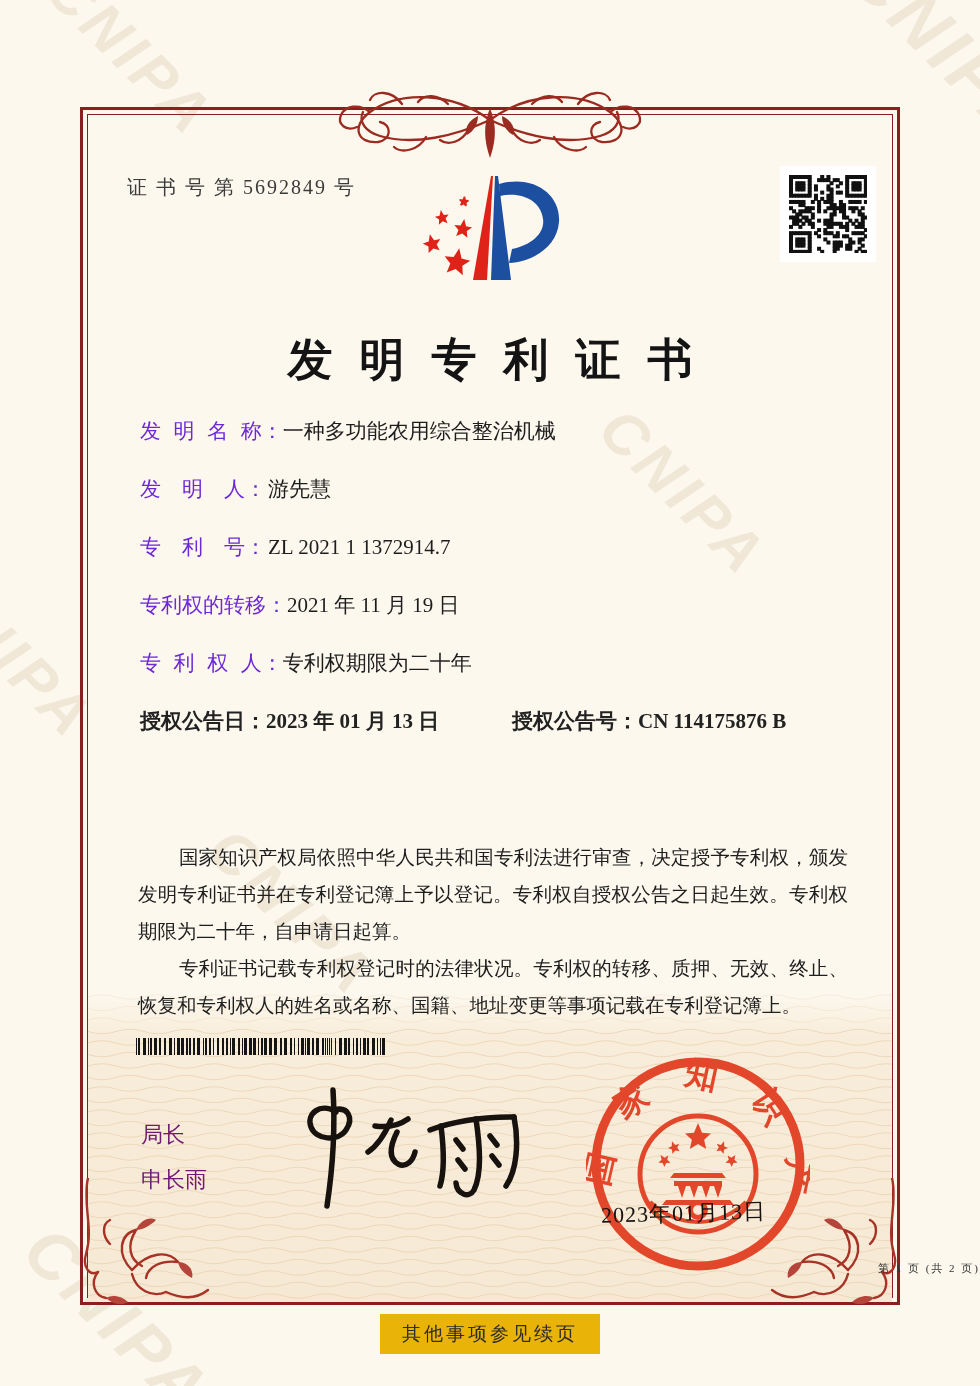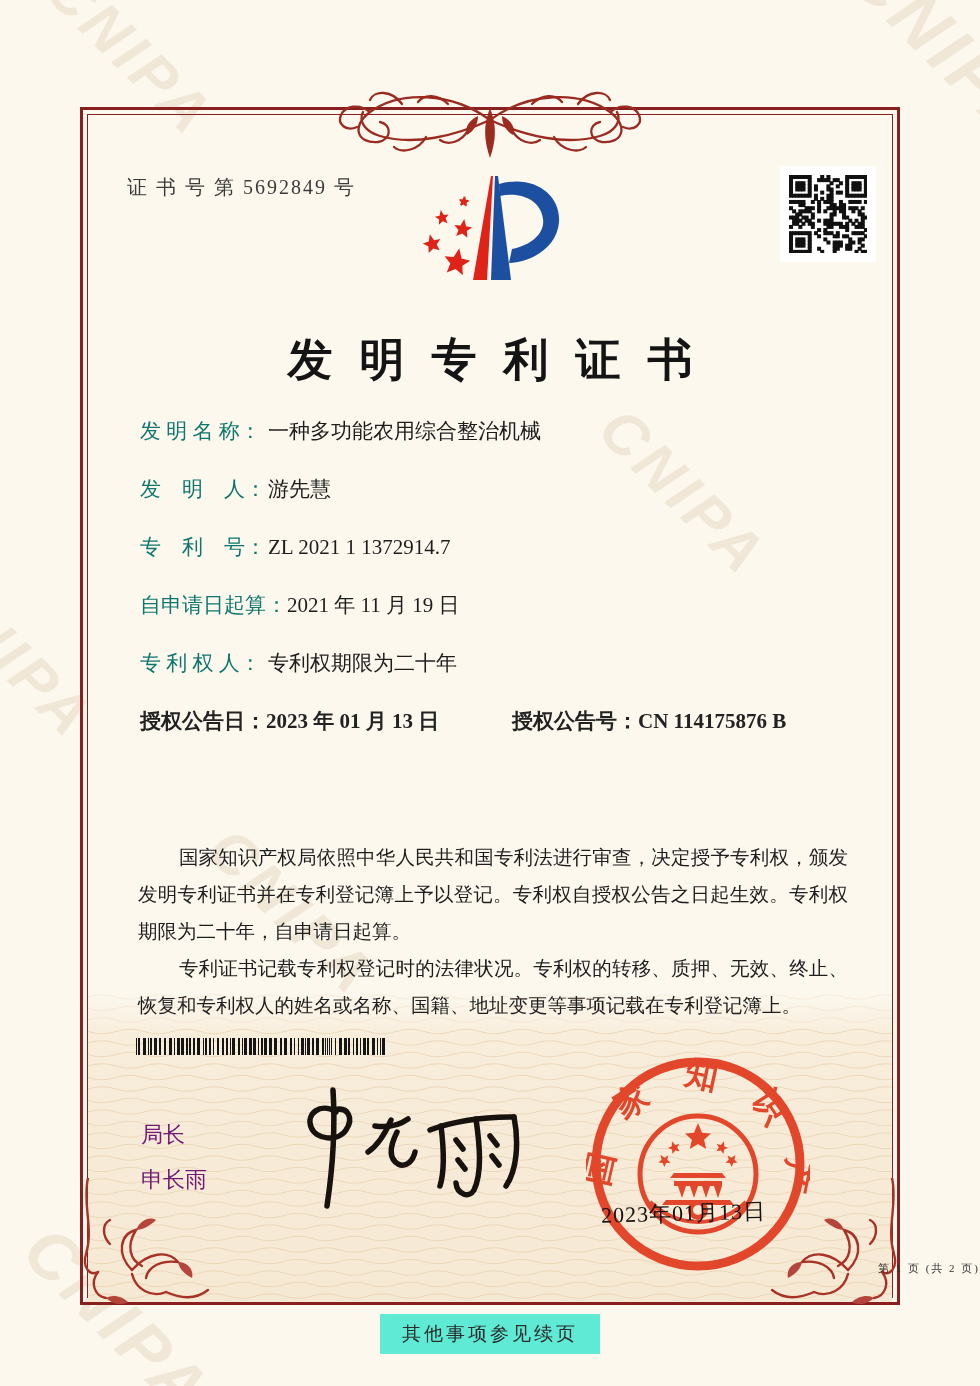--- a/index.html
+++ b/index.html
@@ -43,21 +43,21 @@
     background:#ffffff; display:flex; align-items:center; justify-content:center;
   }
   .title {
     position:absolute; left:0; top:298px; width:100%;
     text-align:center; font-size:45px; font-weight:bold; color:#141414;
     letter-spacing:27px; text-indent:27px; white-space:nowrap;margin-top:32px;
   }
   
   .fields { position:absolute; left:140px; top:417px; width:716px; font-size:21px; }
   .field-row { height:58px; white-space:nowrap; }
-  .f-label { display:inline-block; min-width:128px; color:#0f766e; }
+  .f-label { display:inline-block; min-width:128px; color:#6d28d9;font-family:Liberation Mono, monospace; }
   .f-value { color:#1d1d1d; }
   .grant-row { position:relative; height:58px; white-space:nowrap;font-weight:bold; }
   .grant-right { position:absolute; left:372px; top:0;text-align:center; }
   
   .paras {
     position:absolute; left:138px; top:806px; width:710px;
     font-size:19.5px; line-height:37px; color:#1e1e1e; text-align:justify;margin-top:33px;
   }
   .paras p { margin:0; text-indent:2.1em; }
   
@@ -77,21 +77,21 @@
     position:absolute; left:601px; top:1198px; width:210px;
     font-size:22px; letter-spacing:1px; color:#17120e;
     transform:rotate(-1.5deg); white-space:nowrap;
   }
   .page-num {
     position:absolute; left:0; top:1261px; width:100%;
     text-align:right; font-size:11px; color:#333; letter-spacing:2px;
   }
   .continuation-wrap { position:absolute; left:0; top:1314px; width:100%; text-align:center; }
   .continuation {
-    display:inline-block; background:#5eead4; padding:7px 22px;
+    display:inline-block; background:#eab308; padding:7px 22px;
     font-size:19px; letter-spacing:3px; color:#2c2c2c;
   }
   .orn { position:absolute; pointer-events:none; }
 </style>
 </head>
 <body>
 
 <div class="page">
 
   <div class="wm" style="left:130px; top:52px;">CNIPA</div>
@@ -503,21 +503,21 @@
     <div class="field-row">
       <span class="f-label">发 明 名 称：</span><span class="f-value">一种多功能农用综合整治机械</span>
     </div>
     <div class="field-row">
       <span class="f-label">发　明　人：</span><span class="f-value">游先慧</span>
     </div>
     <div class="field-row">
       <span class="f-label">专　利　号：</span><span class="f-value">ZL 2021 1 1372914.7</span>
     </div>
     <div class="field-row">
-      <span class="f-label">自申请日起算：</span><span class="f-value">2021 年 11 月 19 日</span>
+      <span class="f-label">专利权的转移：</span><span class="f-value">2021 年 11 月 19 日</span>
     </div>
     <div class="field-row">
       <span class="f-label">专 利 权 人：</span><span class="f-value">专利权期限为二十年</span>
     </div>
     <div class="grant-row">
       <span>授权公告日：</span><span>2023 年 01 月 13 日</span>
       <span class="grant-right"><span>授权公告号：</span><span>CN 114175876 B</span></span>
     </div>
   </div>
 

